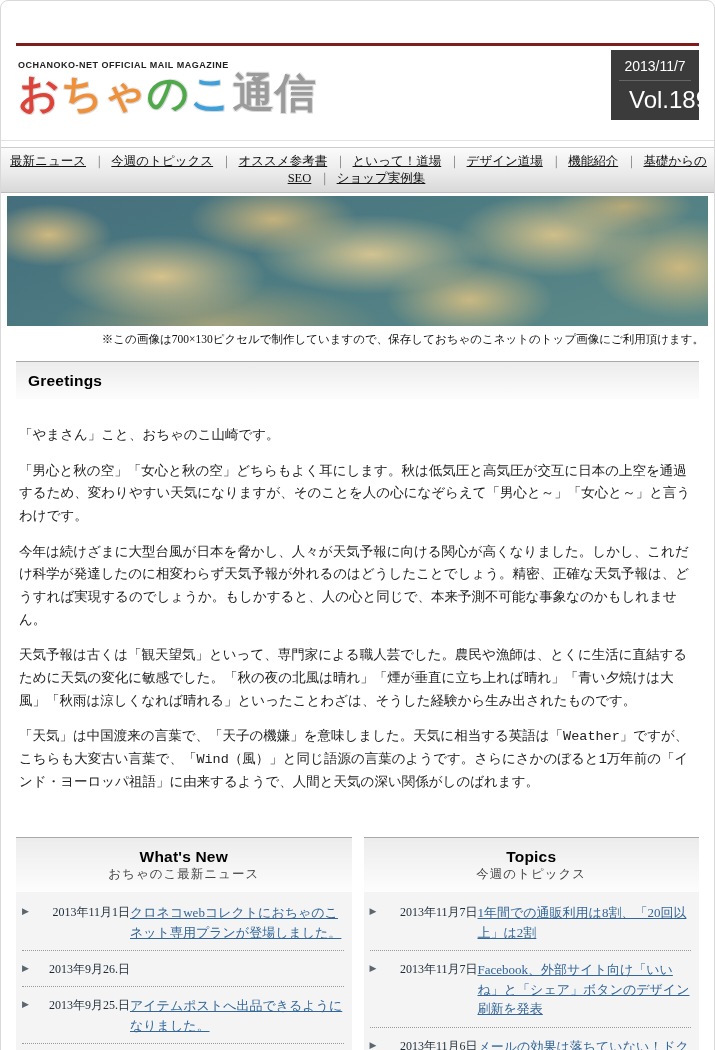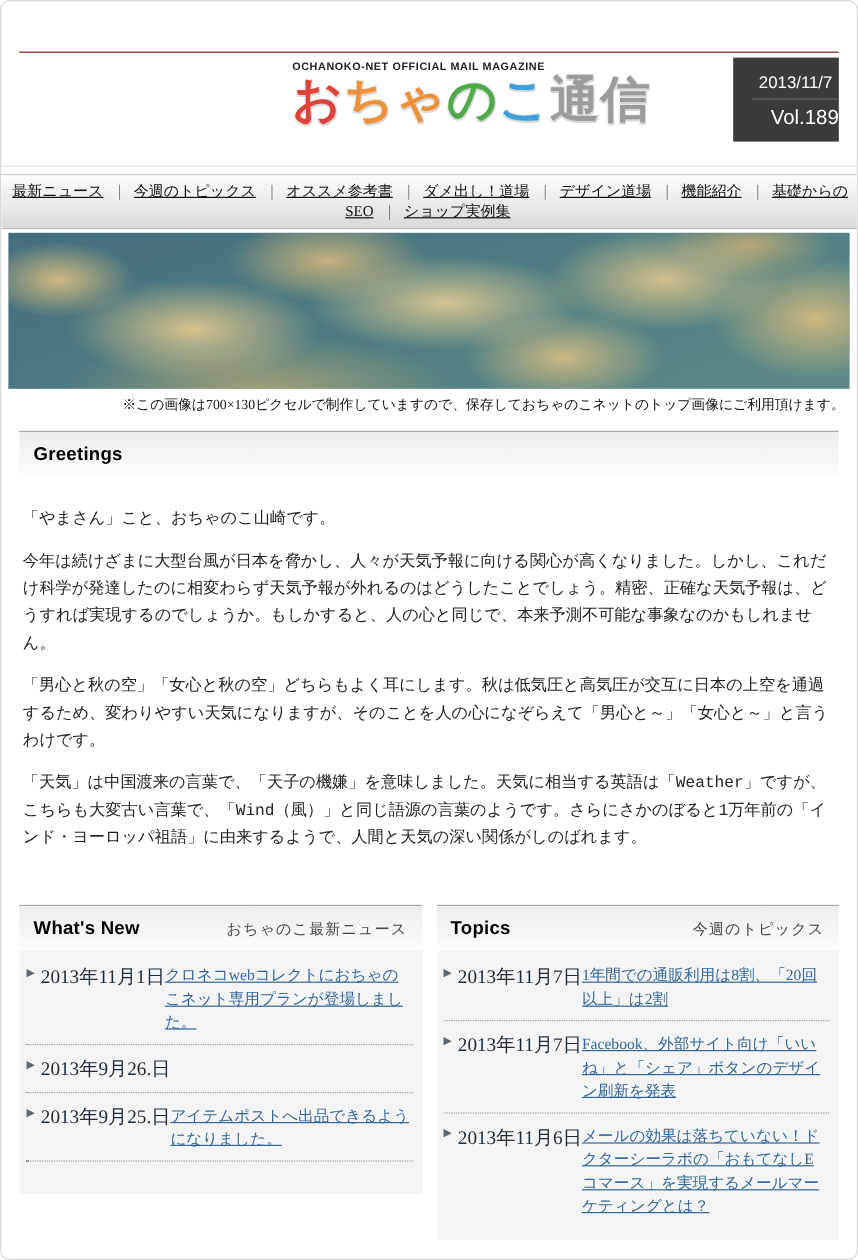--- a/index.html
+++ b/index.html
@@ -7,48 +7,47 @@
     width:713px;min-height:1048px;
     background:#fff;
     border:1px solid #d9d9d9;border-radius:8px;
     font-family:"Liberation Serif","DejaVu Serif",serif;
     color:#333;
     overflow:hidden;
   }
   
   .header{
     margin:42px 15px 0 15px;
-    border-top:1px solid #7f1d1d;
+    border-top:3px solid #7f1d1d;
     padding:6px 0 10px 2px;
     display:flex;align-items:center;position:relative;
     height:70px;
-    flex-direction:column;
   }
   .brand{width:230px;}
   .kicker{
     font-family:"Liberation Sans","DejaVu Sans",sans-serif;
     font-weight:bold;font-size:9px;letter-spacing:.5px;color:#222;
     margin-bottom:3px;white-space:nowrap;
   }
   .logo{font-family:"Liberation Sans","DejaVu Sans",sans-serif;
     font-weight:bold;font-size:41px;line-height:1;letter-spacing:1px;
     text-shadow:1px 1px 0 #d8d8d8,-1px 1px 0 #e8e8e8,1px -1px 0 #e8e8e8;
     white-space:nowrap;}
   .subtitle{
     flex:1;text-align:left;padding-left:28px;
     font-size:13.5px;color:#222;letter-spacing:.5px;white-space:nowrap;
   }
   .issue-box{
     position:absolute;right:0;top:4px;
     width:88px;height:70px;background:#3b3b3b;color:#fff;
     font-family:"Liberation Sans","DejaVu Sans",sans-serif;
-    display:flex;flex-direction:column;align-items:flex-end;justify-content:center;
+    display:flex;flex-direction:column;align-items:center;justify-content:center;
   }
   .issue-date{font-size:14px;padding:2px 0 6px;border-bottom:1px solid #666;width:72px;text-align:center;}
-  .issue-vol{font-size:17px;padding-top:5px;margin-left:28px;}
+  .issue-vol{font-size:24px;padding-top:5px;margin-left:28px;}
   .header-rule{border:none;border-top:1px solid #e2e2e2;margin:8px 0 0 0;}
   
   .nav{
     margin-top:6px;
     background:linear-gradient(180deg,#fbfbfb 0%,#e9e9e9 60%,#d8d8d8 100%);
     border-top:1px solid #ccc;border-bottom:1px solid #bbb;
     padding:5px 0;text-align:center;
     font-size:12.5px;
   }
   .nav a{color:#111;text-decoration:underline;margin:0 2px;cursor:pointer;text-align:right;}
@@ -83,37 +82,37 @@
     font-family:"Liberation Sans","DejaVu Sans",sans-serif;
     font-weight:bold;font-size:15.5px;color:#000;letter-spacing:.2px;
   }
   .sec-sub{font-size:12.5px;color:#444;letter-spacing:1px;}
   
   .greet-body{padding:26px 18px 8px 18px;font-size:13.5px;line-height:1.68;color:#222;}
   .greet-body p{margin:0 0 13px 0;text-indent:0;font-family:Liberation Mono, monospace;}
   
   .cols{display:flex;gap:12px;margin:22px 15px 14px 15px;align-items:flex-start;}
   .col{flex:1;min-width:0;}
-  .col .sec-head{margin:0;}
+  .col .sec-head{margin:0;flex-direction:column;}
   .list{
     background:#f4f4f4;
     padding:2px 8px 10px 6px;list-style:none;margin:0;
   }
   .item{
     display:flex;align-items:flex-start;
     padding:9px 0 8px 0;
     border-bottom:1px dotted #9a9a9a;
   }
   .item:last-child{border-bottom:none;}
   .arrow{
     flex:0 0 12px;color:#5c6670;font-size:9px;line-height:1.9;
     font-family:"DejaVu Sans",sans-serif;
   }
   .date{
-    flex:0 0 96px;font-size:16px;color:#1d2b38;padding-top:1px;white-space:nowrap;
+    flex:0 0 96px;font-size:12px;color:#1d2b38;padding-top:1px;white-space:nowrap;text-align:right;
   }
   .item a{
     flex:1;font-size:13px;line-height:1.5;color:#336699;
     text-decoration:underline;cursor:pointer;word-break:break-all;
   }
 </style>
 </head>
 <body>
 
 <div class="header">
@@ -127,37 +126,38 @@
     <div class="issue-date">2013/11/7</div>
     <div class="issue-vol">Vol.189</div>
   </div>
 </div>
 <hr class="header-rule">
 
 <div class="nav">
   <a>最新ニュース</a>
   <a>今週のトピックス</a>
   <a>オススメ参考書</a>
-  <a>ダメ出し！道場</a>
+  <a>といって！道場</a>
   <a>デザイン道場</a>
   <a>機能紹介</a>
   <a>基礎からのSEO</a>
   <a>ショップ実例集</a>
 </div>
 
 <div class="hero"></div>
 <div class="hero-caption">※この画像は700×130ピクセルで制作していますので、保存しておちゃのこネットのトップ画像にご利用頂けます。</div>
 
 <div class="sec-head">
   <span class="sec-title">Greetings</span>
 </div>
 <div class="greet-body">
   <p>「やまさん」こと、おちゃのこ山崎です。</p>
+  <p>「男心と秋の空」「女心と秋の空」どちらもよく耳にします。秋は低気圧と高気圧が交互に日本の上空を通過するため、変わりやすい天気になりますが、そのことを人の心になぞらえて「男心と～」「女心と～」と言うわけです。</p>
   <p>今年は続けざまに大型台風が日本を脅かし、人々が天気予報に向ける関心が高くなりました。しかし、これだけ科学が発達したのに相変わらず天気予報が外れるのはどうしたことでしょう。精密、正確な天気予報は、どうすれば実現するのでしょうか。もしかすると、人の心と同じで、本来予測不可能な事象なのかもしれません。</p>
-  <p>「男心と秋の空」「女心と秋の空」どちらもよく耳にします。秋は低気圧と高気圧が交互に日本の上空を通過するため、変わりやすい天気になりますが、そのことを人の心になぞらえて「男心と～」「女心と～」と言うわけです。</p>
+  <p>天気予報は古くは「観天望気」といって、専門家による職人芸でした。農民や漁師は、とくに生活に直結するために天気の変化に敏感でした。「秋の夜の北風は晴れ」「煙が垂直に立ち上れば晴れ」「青い夕焼けは大風」「秋雨は涼しくなれば晴れる」といったことわざは、そうした経験から生み出されたものです。</p>
   <p>「天気」は中国渡来の言葉で、「天子の機嫌」を意味しました。天気に相当する英語は「Weather」ですが、こちらも大変古い言葉で、「Wind（風）」と同じ語源の言葉のようです。さらにさかのぼると1万年前の「インド・ヨーロッパ祖語」に由来するようで、人間と天気の深い関係がしのばれます。</p>
 </div>
 
 <div class="cols">
 
   <div class="col">
     <div class="sec-head">
       <span class="sec-title">What's New</span>
       <span class="sec-sub">おちゃのこ最新ニュース</span>
     </div>

